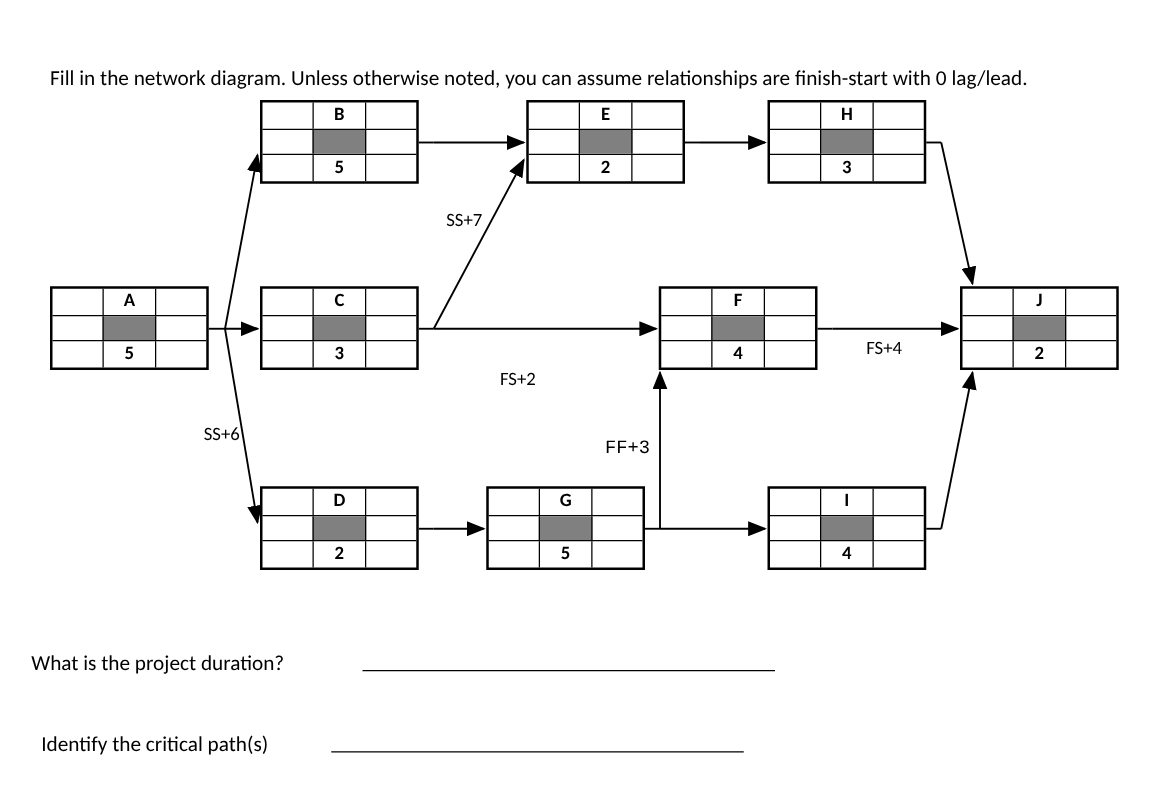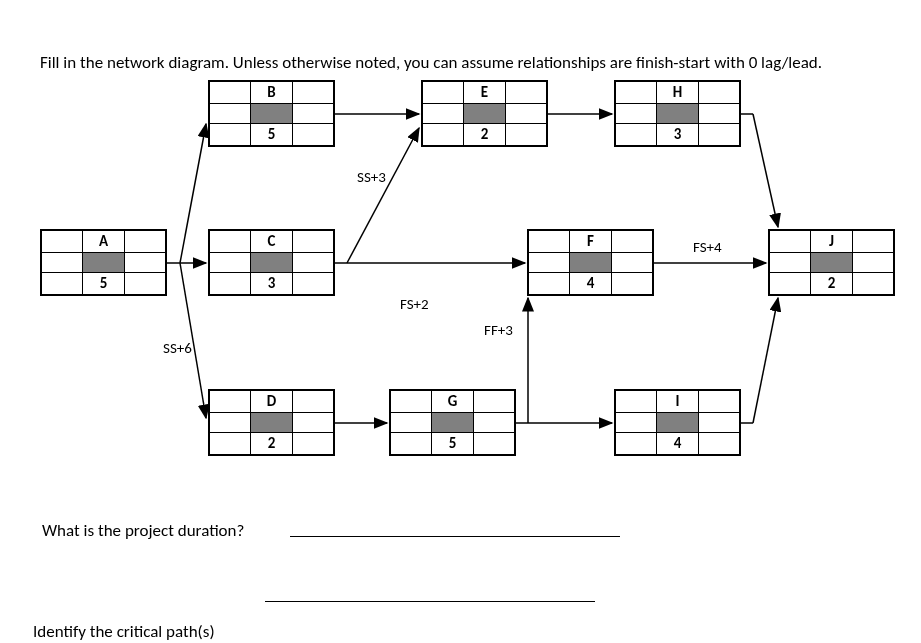--- a/index.html
+++ b/index.html
@@ -302,23 +302,23 @@
 
   <line x1="741" y1="114" x2="753" y2="114" stroke="#000" stroke-width="1.5"></line>
 
   <line x1="753" y1="114" x2="778" y2="227" stroke="#000" stroke-width="1.5" marker-end="url(#arrowhead)"></line>
 
   <line x1="741" y1="423" x2="753" y2="423" stroke="#000" stroke-width="1.5"></line>
 
   <line x1="753" y1="423" x2="778" y2="298" stroke="#000" stroke-width="1.5" marker-end="url(#arrowhead)"></line>
 </svg>
 
-<div class="label" style="left:357px; top:168px;">SS+3</div>
+<div class="label" style="left:357px; top:168px;">SS+7</div>
 <div class="label" style="left:400px; top:255px;margin-top:40px;">FS+2</div>
 <div class="label" style="left:163px; top:339px;">SS+6</div>
-<div class="label" style="left:484px; top:321px;">FF+3</div>
-<div class="label" style="left:693px; top:238px;text-align:right;">FS+4</div>
-
-<div class="question" style="left:42px; top:520px;">What is the project duration?</div>
+<div class="label" style="left:484px; top:350px;font-family:Liberation Mono, monospace;">FF+3</div>
+<div class="label" style="left:693px; top:270px;text-align:right;">FS+4</div>
+
+<div class="question" style="left:25px; top:520px;">What is the project duration?</div>
 <div class="line" style="left:290px; top:536px; width:330px;"></div>
 
-<div class="question" style="left:33px; top:585px;margin-top:36px;">Identify the critical path(s)</div>
+<div class="question" style="left:33px; top:585px;">Identify the critical path(s)</div>
 <div class="line" style="left:265px; top:601px; width:330px;"></div>
 
 </body></html>

